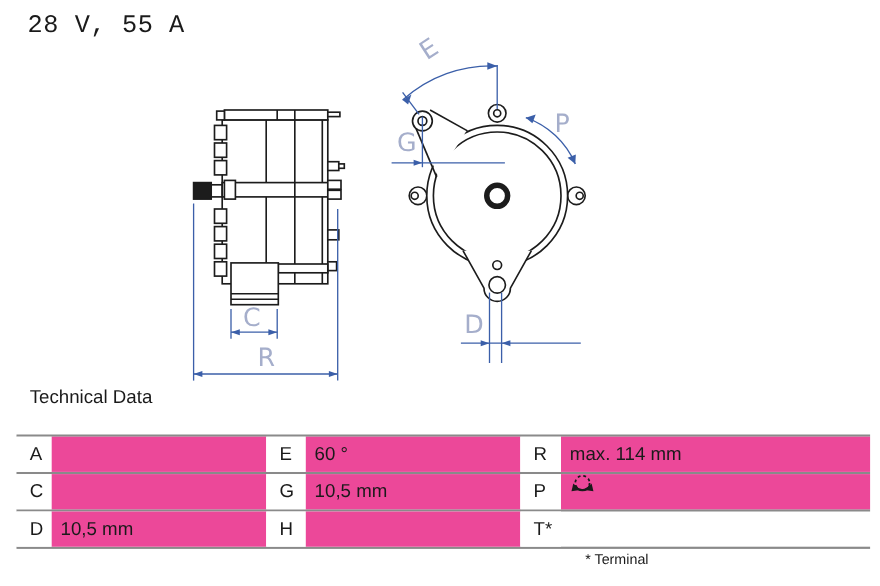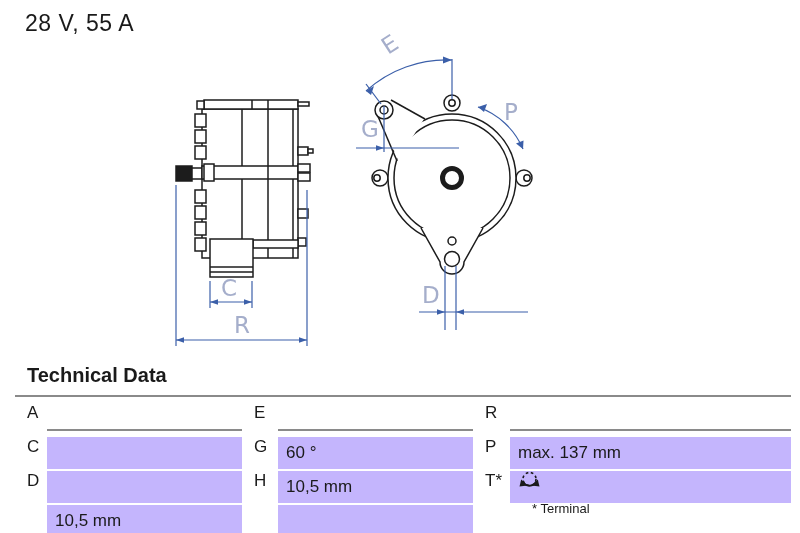--- a/index.html
+++ b/index.html
@@ -1,36 +1,36 @@
 <!DOCTYPE html>
 <html><head>
 <meta charset="utf-8">
 <style>
   html,body{margin:0;padding:0;background:#f0f0f0;}
   .page{
     position:relative;width:800px;height:533px;background:#ffffff;
     font-family:"Liberation Sans",sans-serif;color:#1a1a1a;overflow:hidden;
   }
   .rating{
-    position:absolute;left:25px;top:10px;font-size:23px;letter-spacing:.5px;
+    position:absolute;left:25px;top:10px;font-size:23px;letter-spacing:.5px;font-family:Liberation Mono, monospace;
   }
   .drawing{position:absolute;left:0;top:0;}
   .section-title{
-    position:absolute;left:27px;top:364px;font-size:20px;font-weight:bold;
+    position:absolute;left:27px;top:351px;font-size:17px;font-weight:normal;
   }
   .ttable{
     position:absolute;left:15px;top:395px;width:776px;
     border-top:2px solid #8a8a8a;font-size:17px;
   }
   .trow{
     display:grid;grid-template-columns:32px 195px 36px 195px 37px 281px;
     height:32px;line-height:32px;border-bottom:2px solid #8a8a8a;
   }
   .kcell{background:#ffffff;padding-left:12px;}
-  .vcell{background:#c4b5fd;padding-left:8px;white-space:nowrap;margin-top:40px;}
+  .vcell{background:#ec4899;padding-left:8px;white-space:nowrap;}
   .icon-wrap{display:inline-block;vertical-align:middle;margin-top:-3px;}
   .footnote{
     position:absolute;left:516px;top:501px;font-size:13px;margin-left:16px;
   }
   .dim-label{
     font-family:"DejaVu Sans",sans-serif;font-size:23px;fill:#a5aecb;
   }
 </style>
 </head>
 <body>
@@ -153,21 +153,21 @@
   <div class="section-title">Technical Data</div>
 
   <div class="ttable">
 
     <div class="trow">
       <div class="kcell">A</div>
       <div class="vcell"></div>
       <div class="kcell">E</div>
       <div class="vcell">60 °</div>
       <div class="kcell">R</div>
-      <div class="vcell">max. 137 mm</div>
+      <div class="vcell">max. 114 mm</div>
     </div>
 
     <div class="trow">
       <div class="kcell">C</div>
       <div class="vcell"></div>
       <div class="kcell">G</div>
       <div class="vcell">10,5 mm</div>
       <div class="kcell">P</div>
       <div class="vcell">
         <span class="icon-wrap">

